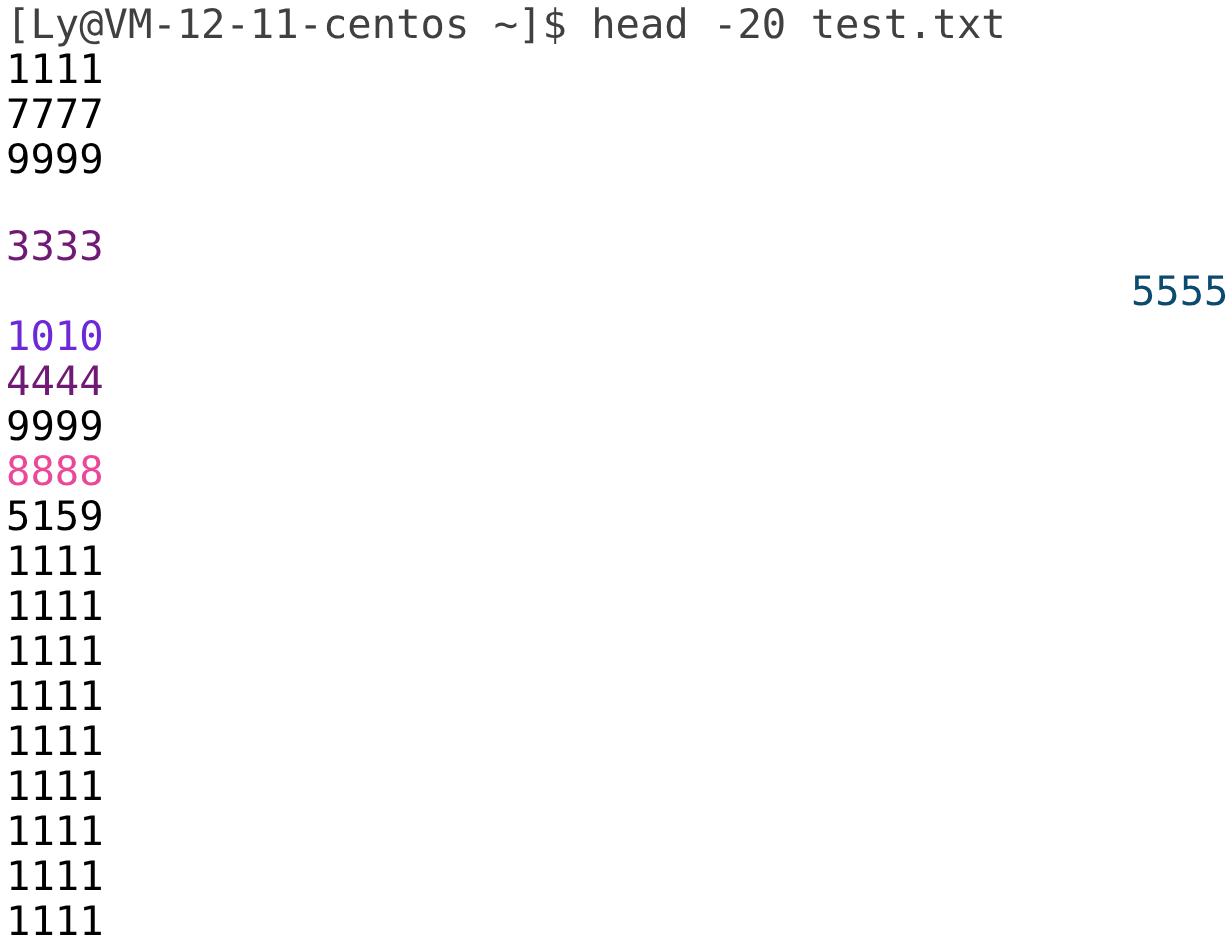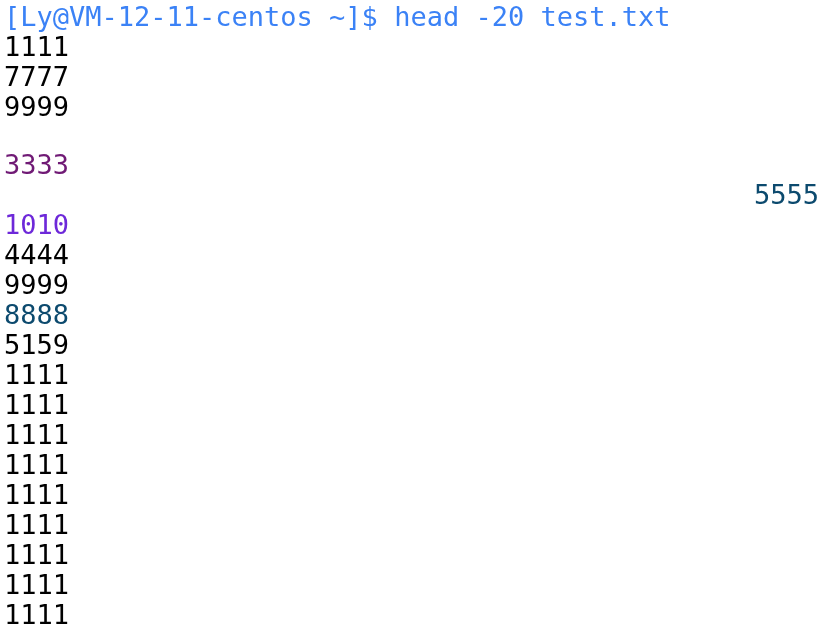--- a/index.html
+++ b/index.html
@@ -47,31 +47,31 @@
     white-space: pre;
     user-select: none;
   }
 </style>
 </head>
 <body>
 
 <div id="screen" style="background: rgb(255, 255, 255);">
 
   <div id="terminal">
-    <div class="term-line prompt" style="color: #3b82f6;">[Ly@VM-12-11-centos ~]$ head -20 test.txt</div>
+    <div class="term-line prompt" style="color: #404040;">[Ly@VM-12-11-centos ~]$ head -20 test.txt</div>
     <div id="output-lines">
         <div class="term-line" style="color: rgb(0, 0, 0);">1111</div>
         <div class="term-line" style="color: rgb(0, 0, 0);">7777</div>
         <div class="term-line" style="color: rgb(0, 0, 0);">9999</div>
         <div class="term-line" style="color: #701a75; margin-top: 28px;">3333</div>
         <div class="term-line" style="color: #0c4a6e; text-align: right;">5555</div>
         <div class="term-line" style="color: #6d28d9;">1010</div>
-        <div class="term-line" style="color: #000000;">4444</div>
+        <div class="term-line" style="color: #701a75;">4444</div>
         <div class="term-line" style="color: rgb(0, 0, 0);">9999</div>
-        <div class="term-line" style="color: #0c4a6e;">8888</div>
+        <div class="term-line" style="color: #ec4899;">8888</div>
         <div class="term-line" style="color: rgb(0, 0, 0);">5159</div>
         <div class="term-line" style="color: rgb(0, 0, 0);">1111</div>
         <div class="term-line" style="color: rgb(0, 0, 0);">1111</div>
         <div class="term-line" style="color: rgb(0, 0, 0);">1111</div>
         <div class="term-line" style="color: rgb(0, 0, 0);">1111</div>
         <div class="term-line" style="color: rgb(0, 0, 0);">1111</div>
         <div class="term-line" style="color: rgb(0, 0, 0);">1111</div>
         <div class="term-line" style="color: rgb(0, 0, 0);">1111</div>
         <div class="term-line" style="color: rgb(0, 0, 0);">1111</div>
         <div class="term-line" style="color: rgb(0, 0, 0);">1111</div>

